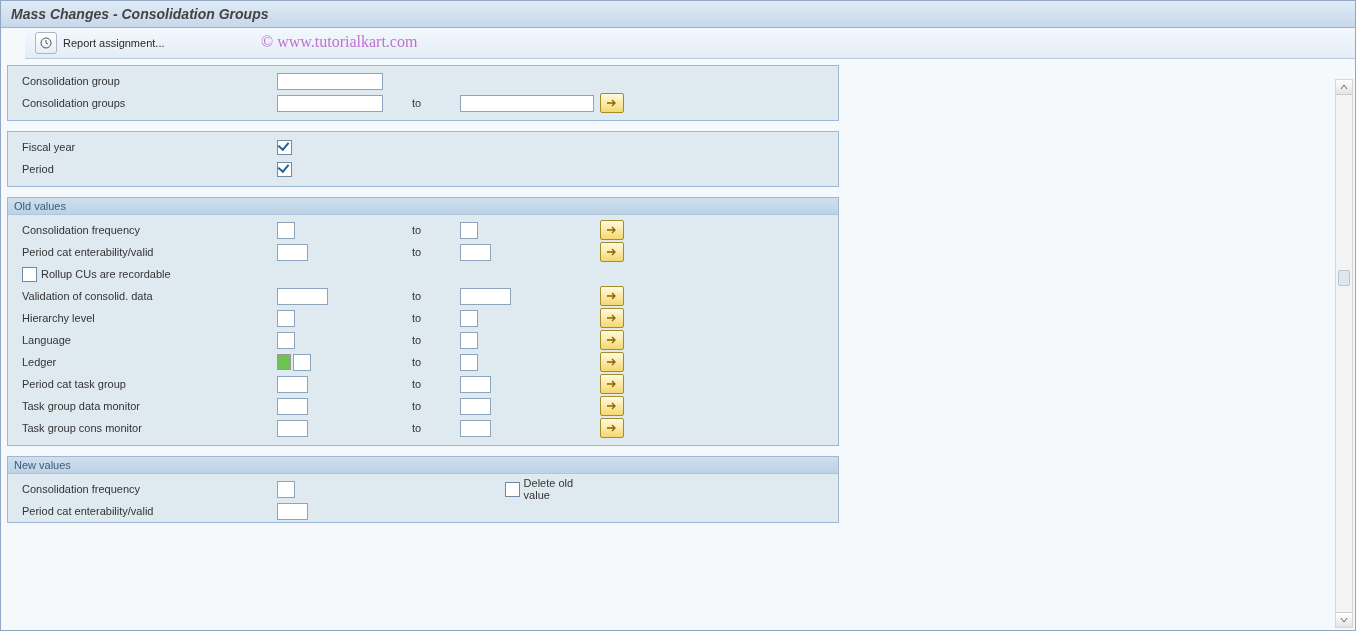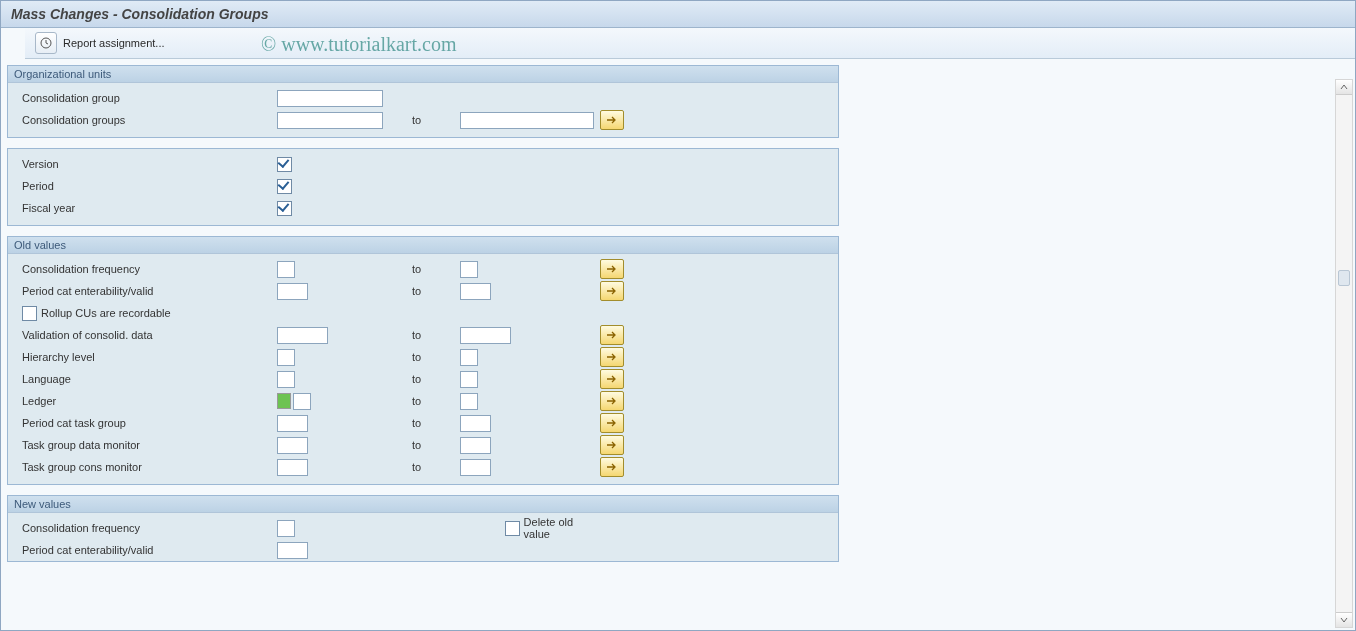--- a/index.html
+++ b/index.html
@@ -24,21 +24,21 @@
   .w-m{width:45px;}
   .w-l{width:100px;}
   .w-xl{width:128px;}
   .check{display:inline-block;width:13px;height:13px;border:1px solid #6f8aa5;background:#fff;position:relative;vertical-align:middle;}
   .check.checked::after{content:'';position:absolute;left:2px;top:-1px;width:5px;height:8px;border:solid #2a5f95;border-width:0 2px 2px 0;transform:rotate(40deg);}
   .arrow-btn{width:22px;height:18px;background:linear-gradient(#fffbe0,#f5d771);border:1px solid #a28d2c;border-radius:2px;display:flex;align-items:center;justify-content:center;cursor:pointer;}
   .arrow-btn svg{display:block;}
   .green-indicator{display:inline-block;width:12px;height:14px;background:#6dc352;border:1px solid #999;margin-right:2px;vertical-align:middle;}
   .chk-row{padding-left:14px;height:22px;display:flex;align-items:center;gap:4px;text-align:right;}
   .inline-check{display:flex;align-items:center;gap:4px;padding-left:45px;}
-  .watermark{position:absolute;left:260px;top:32px;color:#0f766e;opacity:.6;font-size:20px;font-family:'Times New Roman',serif;pointer-events:none;}
+  .watermark{position:absolute;left:260px;top:32px;color:#a21caf;opacity:.6;font-size:16px;font-family:'Times New Roman',serif;pointer-events:none;}
   .scrollbar{position:absolute;right:2px;top:78px;bottom:2px;width:16px;background:#f4f4f4;border:1px solid #d6d6d6;}
   .scrollbar .sbtn{height:14px;background:linear-gradient(#fff,#e4e4e4);border-bottom:1px solid #ccc;display:flex;align-items:center;justify-content:center;}
   .scrollbar .sbtn.bot{position:absolute;bottom:0;left:0;right:0;border-top:1px solid #ccc;border-bottom:none;}
   .scrollbar .thumb{position:absolute;left:2px;right:2px;top:190px;height:14px;background:#dfe7ef;border:1px solid #b8c6d4;border-radius:2px;}
 </style>
 </head>
 <body>
 
 <div class="title-bar">Mass Changes - Consolidation Groups</div>
 
@@ -50,21 +50,20 @@
     </svg>
   </div>
   <span class="link">Report assignment...</span>
 </div>
 
 <div class="watermark">© www.tutorialkart.com</div>
 
 <div class="content">
 
   <div class="group">
-    <div class="group-header">Organizational units</div>
     <div class="group-body">
       <div class="row">
         <div class="label">Consolidation group</div>
         <div class="col-from">
             <input class="txt w-l" style="">
           </div>
       </div>
       <div class="row">
         <div class="label">Consolidation groups</div>
         <div class="col-from">
@@ -81,33 +80,27 @@
               </svg>
             </div>
           </div>
       </div>
     </div>
   </div>
 
   <div class="group">
     <div class="group-body">
       <div class="row">
-        <div class="label">Version</div>
+        <div class="label">Fiscal year</div>
         <div class="col-from">
             <span class="check checked"></span>
           </div>
       </div>
       <div class="row">
         <div class="label">Period</div>
-        <div class="col-from">
-            <span class="check checked"></span>
-          </div>
-      </div>
-      <div class="row">
-        <div class="label">Fiscal year</div>
         <div class="col-from">
             <span class="check checked"></span>
           </div>
       </div>
     </div>
   </div>
 
   <div class="group">
     <div class="group-header">Old values</div>
     <div class="group-body">

